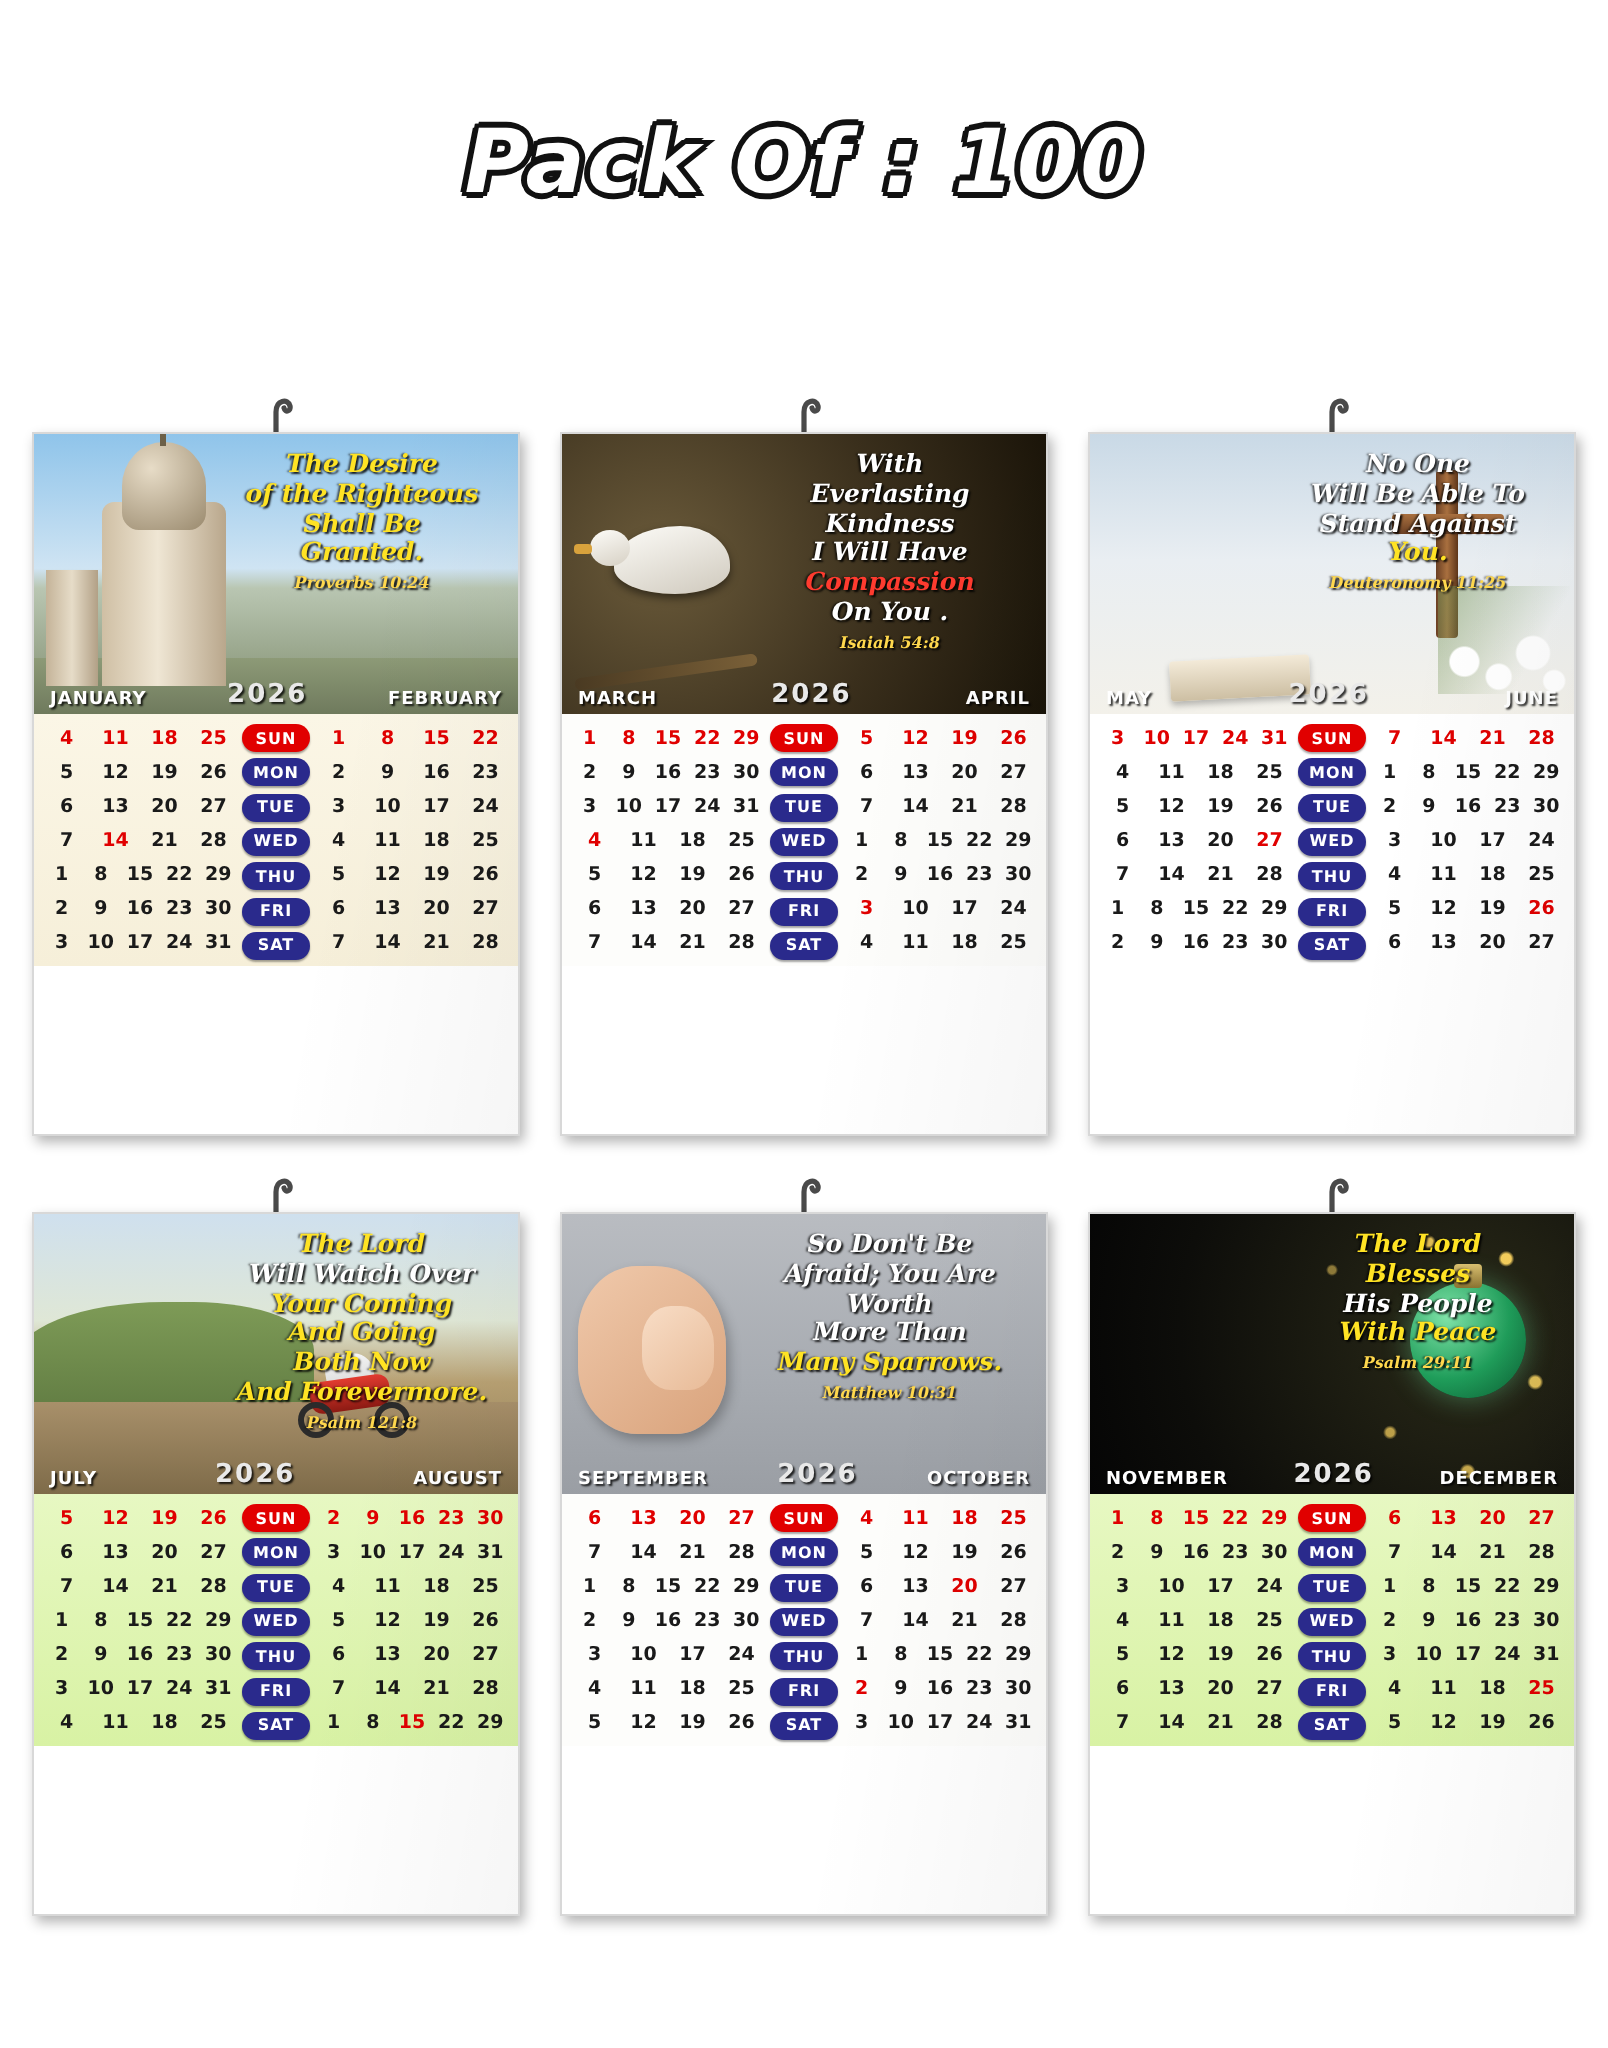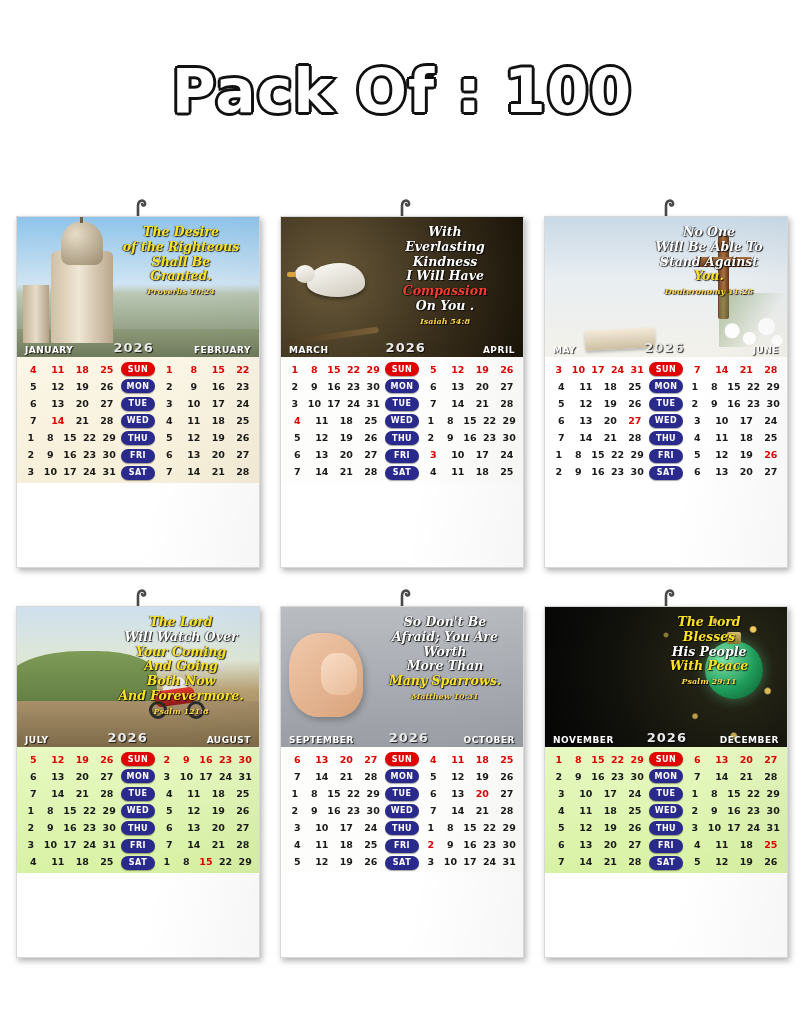--- a/index.html
+++ b/index.html
@@ -16,21 +16,22 @@
     background: #ffffff;
   }
 
   
   .headline {
     position: absolute;
     top: 56px; left: 0; width: 804px;
     text-align: center;
     font-family: "DejaVu Sans", sans-serif;
     font-weight: 700;
-    font-size: 60px;
+    font-style: italic;
+    font-size: 44px;
     letter-spacing: 1px;
     color: #ffffff;
     -webkit-text-stroke: 4px #111111;
     paint-order: stroke fill;
     text-shadow:
       3px 0 0 #111, -3px 0 0 #111, 0 3px 0 #111, 0 -3px 0 #111,
       2px 2px 0 #111, -2px 2px 0 #111, 2px -2px 0 #111, -2px -2px 0 #111;
   }
 
   

